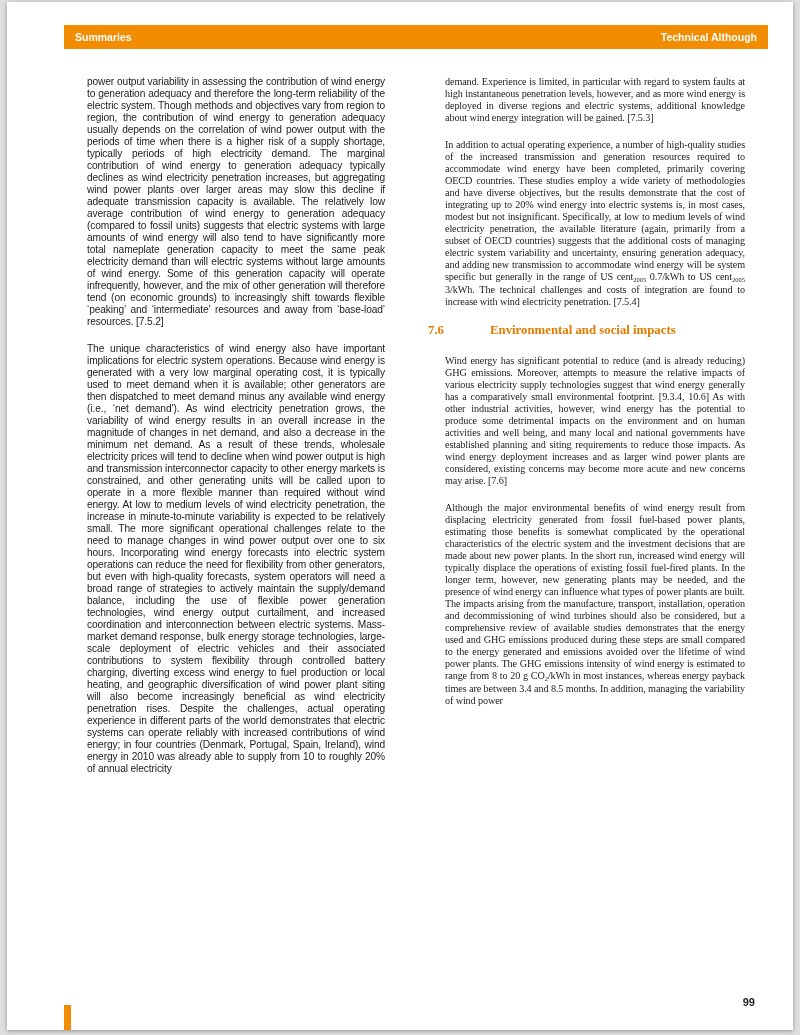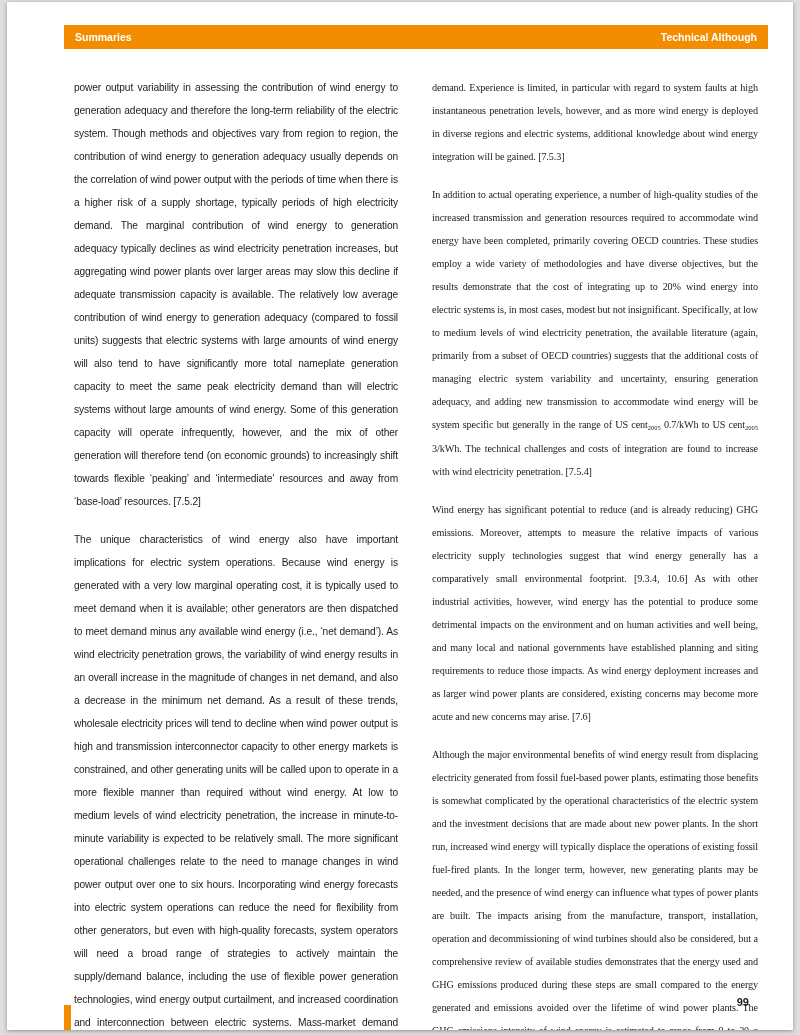--- a/index.html
+++ b/index.html
@@ -22,40 +22,40 @@
     display:flex; align-items:center; justify-content:space-between;
     padding:12px 11px; box-sizing:border-box;
   }
   .content {
     position:absolute; top:74px; left:63px; right:31px;
     display:flex; gap:26px;
   }
   .col-left { width:332px; flex:none; }
   .col-right { flex:1; min-width:0;font-family:Liberation Serif, serif; }
   p.para {
-    margin:0 4px 15px;
+    margin:0 17px 15px;
     text-align:justify;
-    font-size:10.2px; line-height:23px;
+    font-size:10.2px; line-height:12px;
     letter-spacing:-0.12px;
     color:#1c1c1c;
   }
   p.para:last-child { margin-bottom:0; }
   p.para sub {
     font-size:6.5px; letter-spacing:0;
     vertical-align:baseline; position:relative; top:2px;
   }
   .section-heading {
     display:flex; align-items:baseline;
     margin:12px 0 17px;
     color:var(--heading-orange,#E07B00);
     font-size:12.8px; font-weight:bold;
   }
   .sec-num { width:62px; flex:none; }
   .page-number {
-    position:absolute; right:44px; bottom:22px;
+    position:absolute; right:38px; bottom:22px;
     font-size:11px; font-weight:bold; color:#1c1c1c;
   }
   .corner-tab {
     position:absolute; left:57px; bottom:0; width:7px; height:25px;
     background:var(--accent-orange,#F28C00);
   }
 </style>
 </head>
 <body>
 
@@ -71,20 +71,24 @@
     <div class="col-left">
       <p class="para">power output variability in assessing the contribution of wind energy to generation adequacy and therefore the long-term reliability of the electric system. Though methods and objectives vary from region to region, the contribution of wind energy to generation adequacy usually depends on the correlation of wind power output with the periods of time when there is a higher risk of a supply shortage, typically periods of high electricity demand. The marginal contribution of wind energy to generation adequacy typically declines as wind electricity penetration increases, but aggregating wind power plants over larger areas may slow this decline if adequate transmission capacity is available. The relatively low average contribution of wind energy to generation adequacy (compared to fossil units) suggests that electric systems with large amounts of wind energy will also tend to have significantly more total nameplate generation capacity to meet the same peak electricity demand than will electric systems without large amounts of wind energy. Some of this generation capacity will operate infrequently, however, and the mix of other generation will therefore tend (on economic grounds) to increasingly shift towards flexible ‘peaking’ and ‘intermediate’ resources and away from ‘base-load’ resources. [7.5.2]</p>
       <p class="para">The unique characteristics of wind energy also have important implications for electric system operations. Because wind energy is generated with a very low marginal operating cost, it is typically used to meet demand when it is available; other generators are then dispatched to meet demand minus any available wind energy (i.e., ‘net demand’). As wind electricity penetration grows, the variability of wind energy results in an overall increase in the magnitude of changes in net demand, and also a decrease in the minimum net demand. As a result of these trends, wholesale electricity prices will tend to decline when wind power output is high and transmission interconnector capacity to other energy markets is constrained, and other generating units will be called upon to operate in a more flexible manner than required without wind energy. At low to medium levels of wind electricity penetration, the increase in minute-to-minute variability is expected to be relatively small. The more significant operational challenges relate to the need to manage changes in wind power output over one to six hours. Incorporating wind energy forecasts into electric system operations can reduce the need for flexibility from other generators, but even with high-quality forecasts, system operators will need a broad range of strategies to actively maintain the supply/demand balance, including the use of flexible power generation technologies, wind energy output curtailment, and increased coordination and interconnection between electric systems. Mass-market demand response, bulk energy storage technologies, large-scale deployment of electric vehicles and their associated contributions to system flexibility through controlled battery charging, diverting excess wind energy to fuel production or local heating, and geographic diversification of wind power plant siting will also become increasingly beneficial as wind electricity penetration rises. Despite the challenges, actual operating experience in different parts of the world demonstrates that electric systems can operate reliably with increased contributions of wind energy; in four countries (Denmark, Portugal, Spain, Ireland), wind energy in 2010 was already able to supply from 10 to roughly 20% of annual electricity</p>
     </div>
 
     <div class="col-right">
       <p class="para">demand. Experience is limited, in particular with regard to system faults at high instantaneous penetration levels, however, and as more wind energy is deployed in diverse regions and electric systems, additional knowledge about wind energy integration will be gained. [7.5.3]</p>
 
       <p class="para"><span>In addition to actual operating experience, a number of high-quality studies of the increased transmission and generation resources required to accommodate wind energy have been completed, primarily covering OECD countries. These studies employ a wide variety of methodologies and have diverse objectives, but the results demonstrate that the cost of integrating up to 20% wind energy into electric systems is, in most cases, modest but not insignificant. Specifically, at low to medium levels of wind electricity penetration, the available literature (again, primarily from a subset of OECD countries) suggests that the additional costs of managing electric system variability and uncertainty, ensuring generation adequacy, and adding new transmission to accommodate wind energy will be system specific but generally in the range of US cent</span><sub>2005</sub><span> 0.7/kWh to US cent</span><sub>2005</sub><span> 3/kWh. The technical challenges and costs of integration are found to increase with wind electricity penetration. [7.5.4]</span></p>
 
+      <h2 class="section-heading">
+        <span class="sec-num">7.6</span>
+        <span class="sec-title">Environmental and social impacts</span>
+      </h2>
 
       <p class="para">Wind energy has significant potential to reduce (and is already reducing) GHG emissions. Moreover, attempts to measure the relative impacts of various electricity supply technologies suggest that wind energy generally has a comparatively small environmental footprint. [9.3.4, 10.6] As with other industrial activities, however, wind energy has the potential to produce some detrimental impacts on the environment and on human activities and well being, and many local and national governments have established planning and siting requirements to reduce those impacts. As wind energy deployment increases and as larger wind power plants are considered, existing concerns may become more acute and new concerns may arise. [7.6]</p>
 
       <p class="para"><span>Although the major environmental benefits of wind energy result from displacing electricity generated from fossil fuel-based power plants, estimating those benefits is somewhat complicated by the operational characteristics of the electric system and the investment decisions that are made about new power plants. In the short run, increased wind energy will typically displace the operations of existing fossil fuel-fired plants. In the longer term, however, new generating plants may be needed, and the presence of wind energy can influence what types of power plants are built. The impacts arising from the manufacture, transport, installation, operation and decommissioning of wind turbines should also be considered, but a comprehensive review of available studies demonstrates that the energy used and GHG emissions produced during these steps are small compared to the energy generated and emissions avoided over the lifetime of wind power plants. The GHG emissions intensity of wind energy is estimated to range from 8 to 20 g CO</span><sub>2</sub><span>/kWh in most instances, whereas energy payback times are between 3.4 and 8.5 months. In addition, managing the variability of wind power</span></p>
     </div>
 
   </div>
 
   <div class="page-number">99</div>
   <div class="corner-tab"></div>

